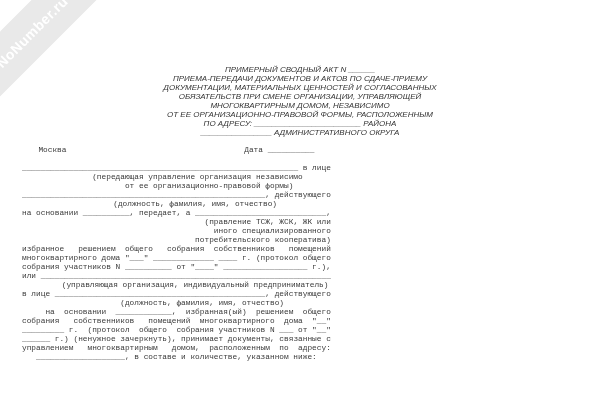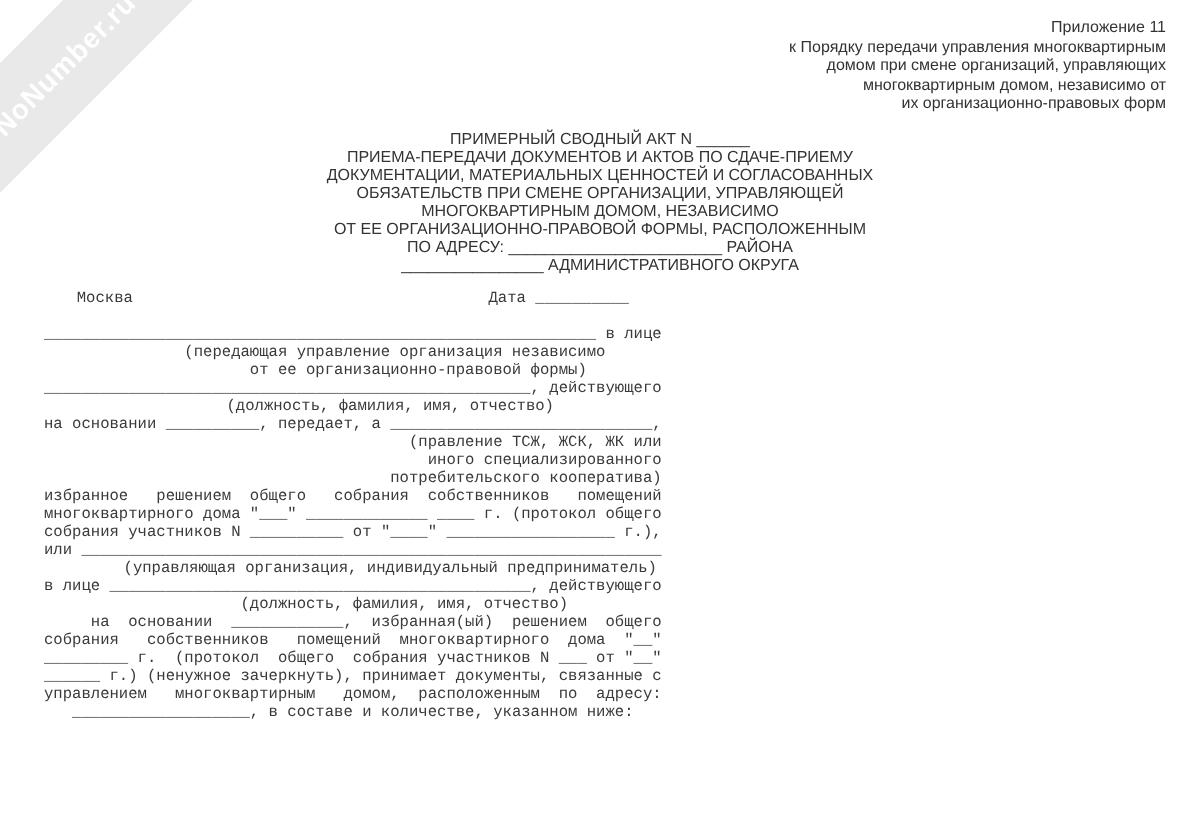--- a/index.html
+++ b/index.html
@@ -41,45 +41,41 @@
     white-space: pre;
   }
 
   .doc-title {
     position: absolute; top: 65px; left: 0; width: 600px;
     text-align: center;
     font-family: "Liberation Sans", sans-serif;
     font-size: 8px; line-height: 9px;
     color: var(--text-dark);
     white-space: pre;
+    font-style: italic;
   }
 
   .doc-body {
     position: absolute; top: 146px; left: 22px;
     font-family: "Liberation Mono", "DejaVu Sans Mono", monospace;
     font-size: 7.8px; line-height: 9px;
     color: var(--body-text);
     white-space: pre;
     text-align: center;
   }
 </style>
 </head>
 <body>
 
 <div class="page">
 
   <div class="wm-band">
     <span>NoNumber.ru</span>
   </div>
 
-  <pre class="header-note">Приложение 11
-к Порядку передачи управления многоквартирным
-домом при смене организаций, управляющих
-многоквартирным домом, независимо от
-их организационно-правовых форм</pre>
 
   <pre class="doc-title">ПРИМЕРНЫЙ СВОДНЫЙ АКТ N ______
 ПРИЕМА-ПЕРЕДАЧИ ДОКУМЕНТОВ И АКТОВ ПО СДАЧЕ-ПРИЕМУ
 ДОКУМЕНТАЦИИ, МАТЕРИАЛЬНЫХ ЦЕННОСТЕЙ И СОГЛАСОВАННЫХ
 ОБЯЗАТЕЛЬСТВ ПРИ СМЕНЕ ОРГАНИЗАЦИИ, УПРАВЛЯЮЩЕЙ
 МНОГОКВАРТИРНЫМ ДОМОМ, НЕЗАВИСИМО
 ОТ ЕЕ ОРГАНИЗАЦИОННО-ПРАВОВОЙ ФОРМЫ, РАСПОЛОЖЕННЫМ
 ПО АДРЕСУ: ________________________ РАЙОНА
 ________________ АДМИНИСТРАТИВНОГО ОКРУГА</pre>
 

